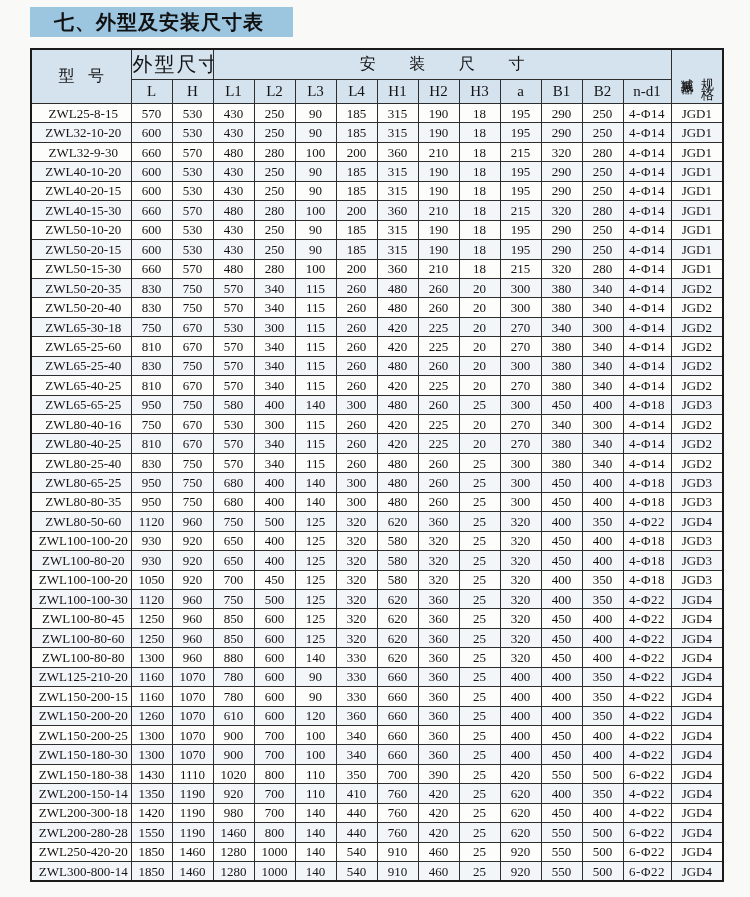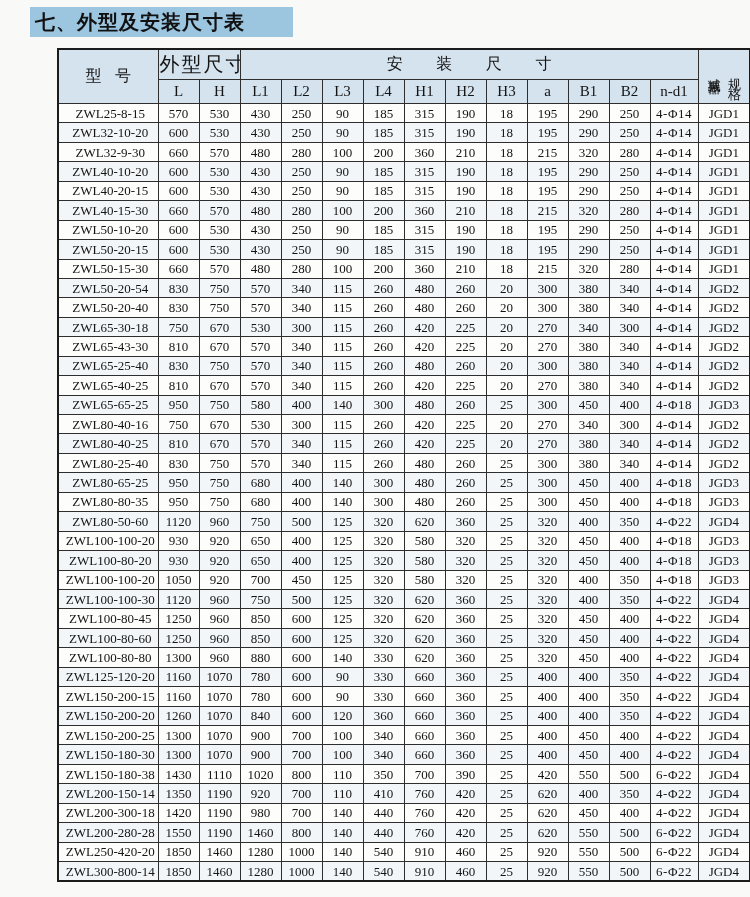--- a/index.html
+++ b/index.html
@@ -12,28 +12,27 @@
   }
   *{box-sizing:border-box;}
   html,body{margin:0;padding:0;}
   body{background:#e8e8e6;font-family:"Liberation Serif","DejaVu Serif",serif;color:var(--text);}
   .page{position:relative;width:750px;height:897px;background:var(--page_bg);overflow:hidden;}
   .title-bar{
     position:absolute;left:30px;top:7px;width:263px;height:30px;
     background:var(--title_bg);
     font-family:"Liberation Sans","DejaVu Sans",sans-serif;
     font-weight:700;font-size:20px;line-height:30px;
-    padding-left:5px;letter-spacing:1px;color:#111;
+    padding-left:24px;letter-spacing:1px;color:#111;
   }
   table.dim{
     position:absolute;left:30px;top:48px;width:692px;
     border-collapse:collapse;table-layout:fixed;
     background:#fdfdfc;
     border:2px solid #1b1b1b;
-    margin-left:27px;
   }
   table.dim th, table.dim td{
     border:1px solid var(--border);
     text-align:center;vertical-align:middle;
     overflow:hidden;white-space:nowrap;
   }
   thead th{background:var(--header_bg);font-weight:400;}
   tr.grp-row{height:27px;}
   tr.sub-row{height:24px;}
   tr.sub-row th{font-size:15px;}
@@ -257,21 +256,21 @@
           <td class="value-cell">360</td>
           <td class="value-cell">210</td>
           <td class="value-cell">18</td>
           <td class="value-cell">215</td>
           <td class="value-cell">320</td>
           <td class="value-cell">280</td>
           <td class="ndl-cell">4-Φ14</td>
           <td class="value-cell">JGD1</td>
         </tr>
         <tr>
-          <td class="model-cell">ZWL50-20-54</td>
+          <td class="model-cell">ZWL50-20-35</td>
           <td class="value-cell">830</td>
           <td class="value-cell">750</td>
           <td class="value-cell">570</td>
           <td class="value-cell">340</td>
           <td class="value-cell">115</td>
           <td class="value-cell">260</td>
           <td class="value-cell">480</td>
           <td class="value-cell">260</td>
           <td class="value-cell">20</td>
           <td class="value-cell">300</td>
@@ -308,21 +307,21 @@
           <td class="value-cell">420</td>
           <td class="value-cell">225</td>
           <td class="value-cell">20</td>
           <td class="value-cell">270</td>
           <td class="value-cell">340</td>
           <td class="value-cell">300</td>
           <td class="ndl-cell">4-Φ14</td>
           <td class="value-cell">JGD2</td>
         </tr>
         <tr>
-          <td class="model-cell">ZWL65-43-30</td>
+          <td class="model-cell">ZWL65-25-60</td>
           <td class="value-cell">810</td>
           <td class="value-cell">670</td>
           <td class="value-cell">570</td>
           <td class="value-cell">340</td>
           <td class="value-cell">115</td>
           <td class="value-cell">260</td>
           <td class="value-cell">420</td>
           <td class="value-cell">225</td>
           <td class="value-cell">20</td>
           <td class="value-cell">270</td>
@@ -597,21 +596,21 @@
           <td class="value-cell">620</td>
           <td class="value-cell">360</td>
           <td class="value-cell">25</td>
           <td class="value-cell">320</td>
           <td class="value-cell">450</td>
           <td class="value-cell">400</td>
           <td class="ndl-cell">4-Φ22</td>
           <td class="value-cell">JGD4</td>
         </tr>
         <tr>
-          <td class="model-cell">ZWL125-120-20</td>
+          <td class="model-cell">ZWL125-210-20</td>
           <td class="value-cell">1160</td>
           <td class="value-cell">1070</td>
           <td class="value-cell">780</td>
           <td class="value-cell">600</td>
           <td class="value-cell">90</td>
           <td class="value-cell">330</td>
           <td class="value-cell">660</td>
           <td class="value-cell">360</td>
           <td class="value-cell">25</td>
           <td class="value-cell">400</td>
@@ -634,21 +633,21 @@
           <td class="value-cell">400</td>
           <td class="value-cell">400</td>
           <td class="value-cell">350</td>
           <td class="ndl-cell">4-Φ22</td>
           <td class="value-cell">JGD4</td>
         </tr>
         <tr>
           <td class="model-cell">ZWL150-200-20</td>
           <td class="value-cell">1260</td>
           <td class="value-cell">1070</td>
-          <td class="value-cell">840</td>
+          <td class="value-cell">610</td>
           <td class="value-cell">600</td>
           <td class="value-cell">120</td>
           <td class="value-cell">360</td>
           <td class="value-cell">660</td>
           <td class="value-cell">360</td>
           <td class="value-cell">25</td>
           <td class="value-cell">400</td>
           <td class="value-cell">400</td>
           <td class="value-cell">350</td>
           <td class="ndl-cell">4-Φ22</td>

